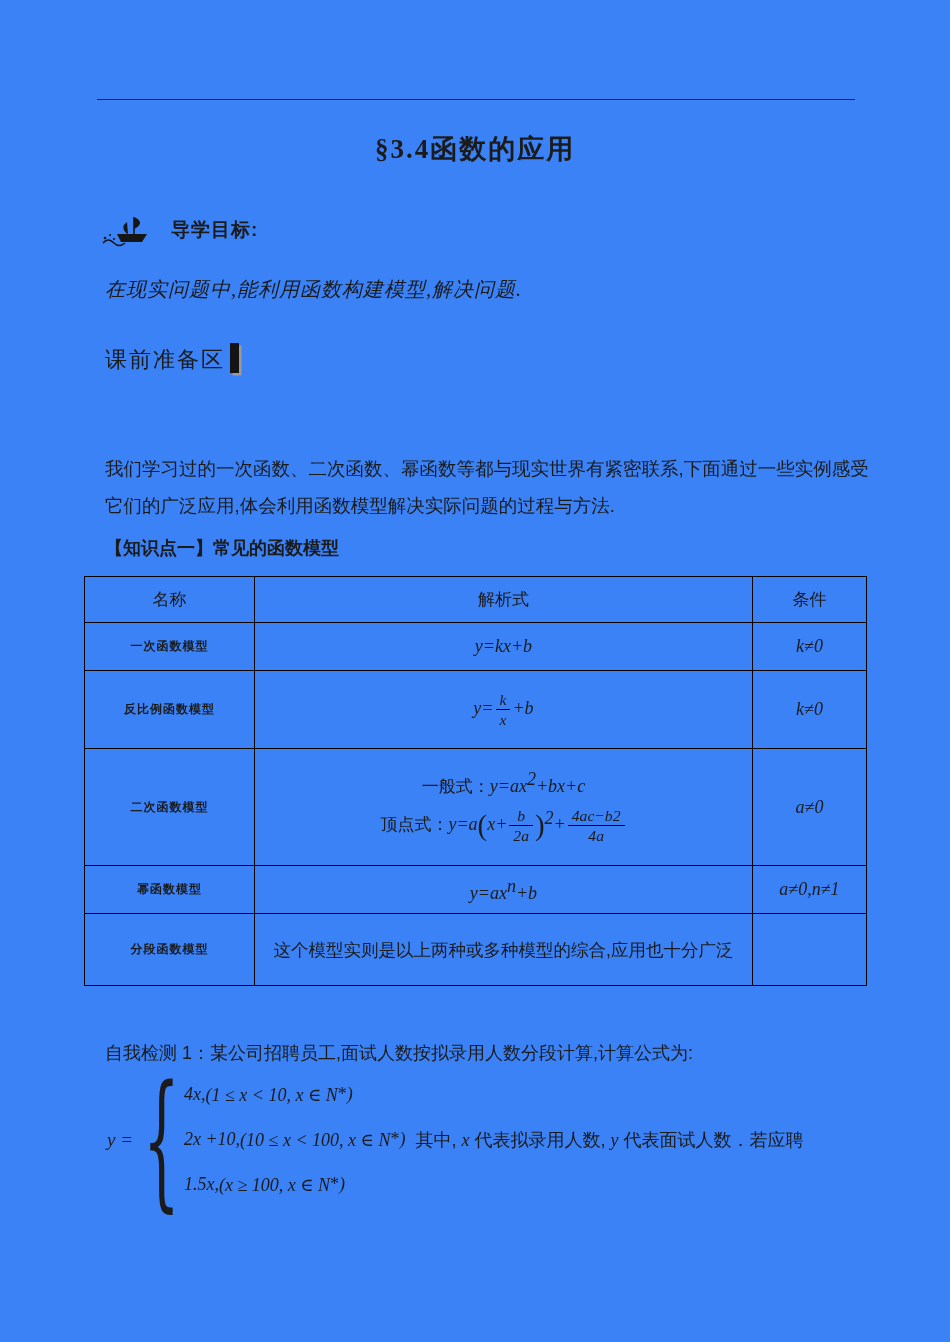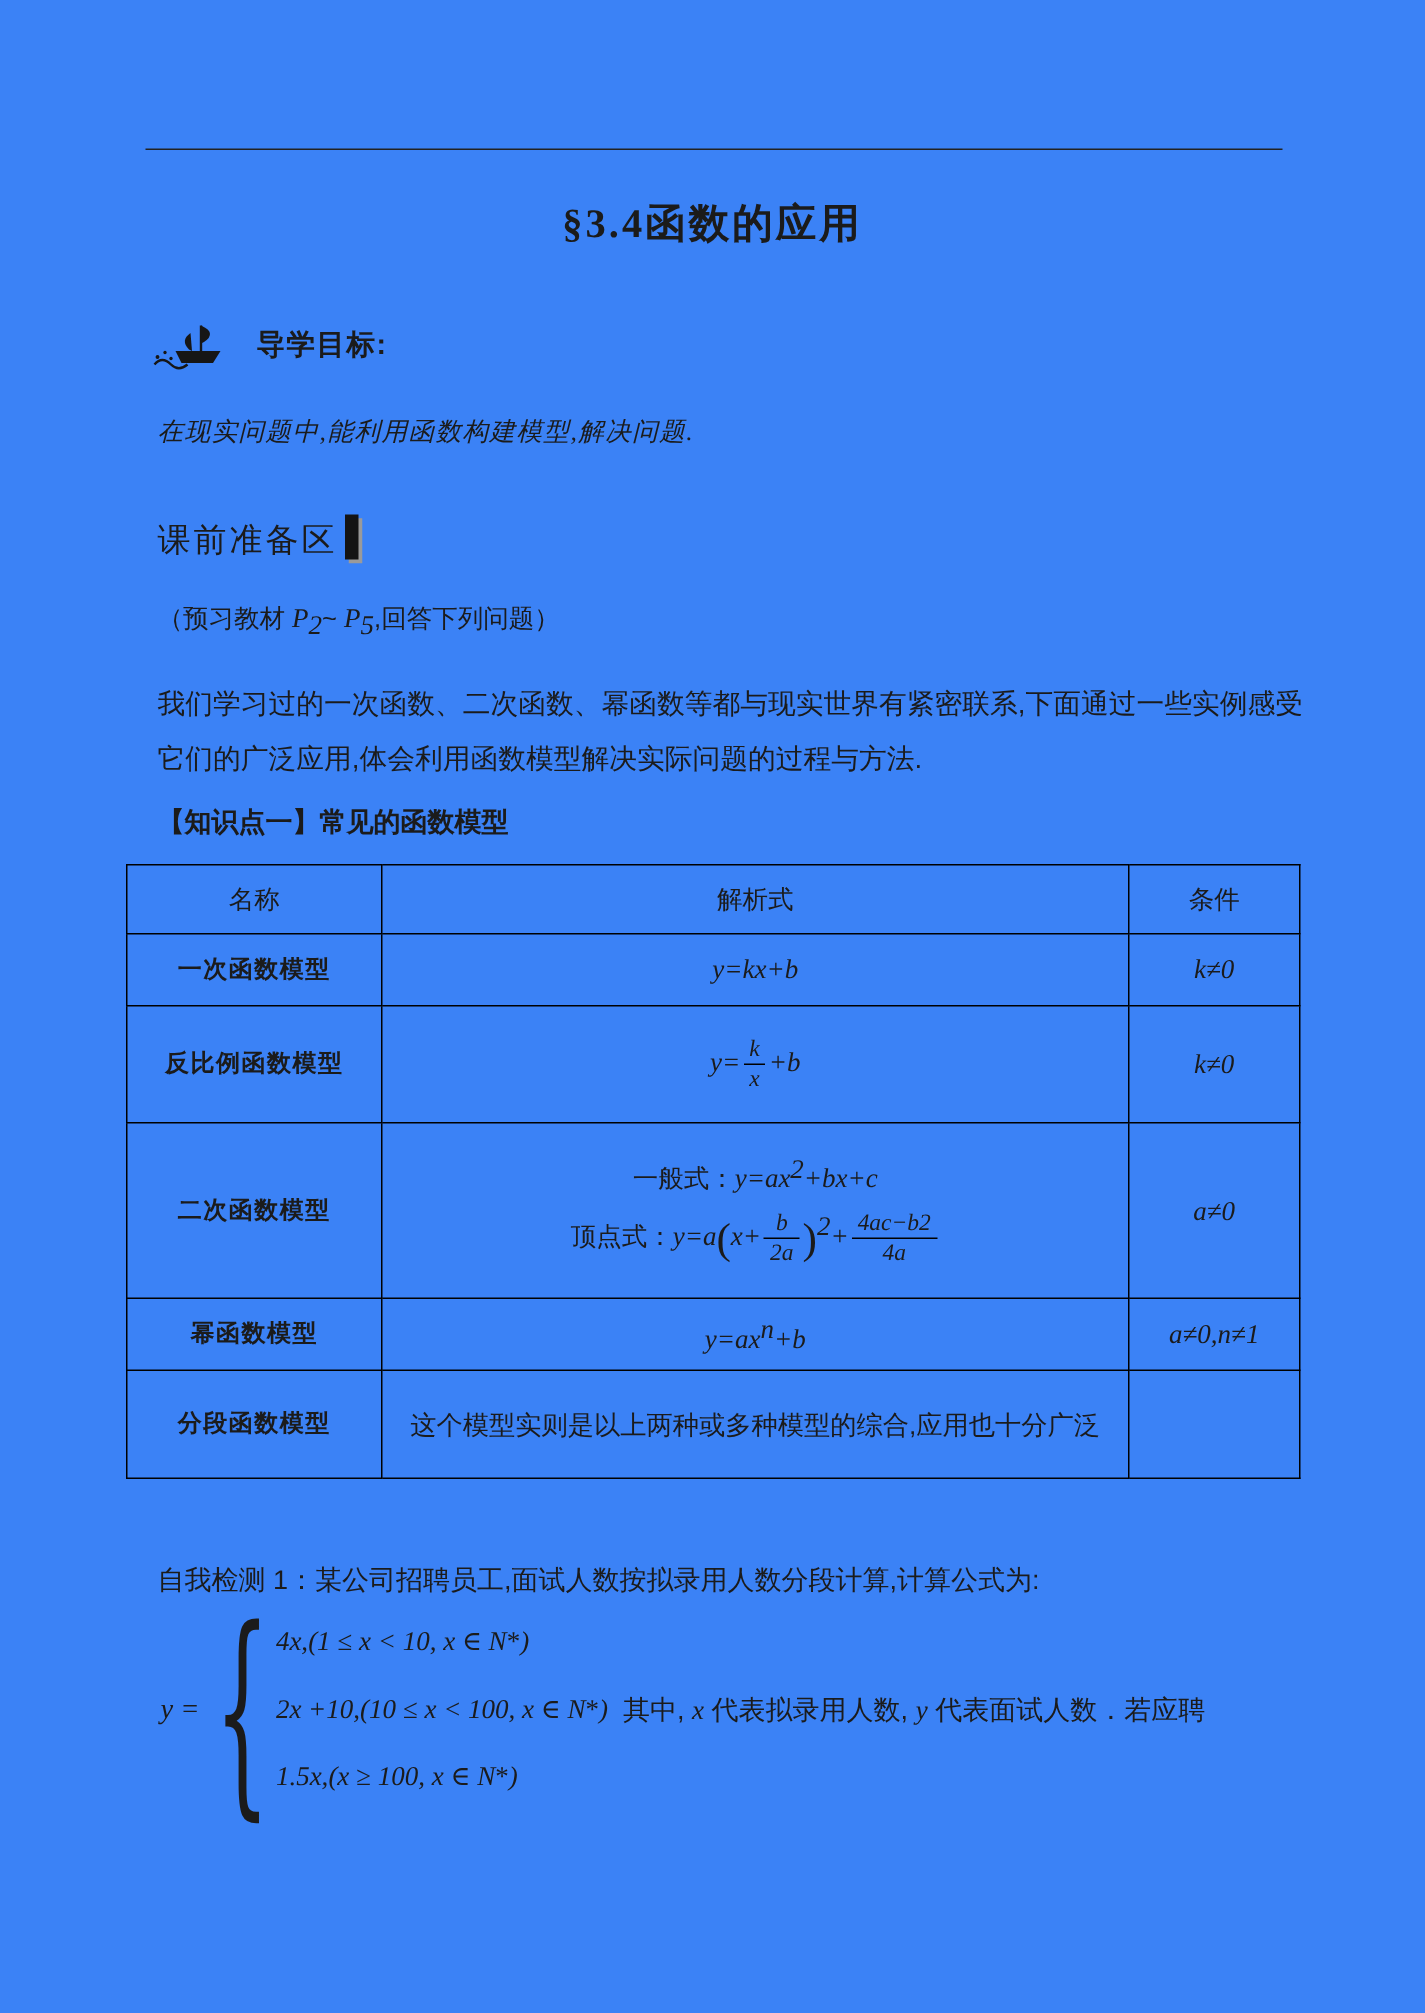--- a/index.html
+++ b/index.html
@@ -23,21 +23,21 @@
     font-family: "Liberation Serif", "DejaVu Serif", serif;
     font-size: 27px; font-weight: bold; letter-spacing: 2px;
   }
 
   .goal-row { top: 213px; left: 101px; display: flex; align-items: center; gap: 10px; }
   .goal-label { font-size: 19px; font-weight: bold; letter-spacing: 1px; }
 
   .goal-text {
     top: 276px; left: 105px;
     font-family: "Liberation Serif", "DejaVu Serif", serif;
-    font-style: italic; font-size: 17px; letter-spacing: 1px;
+    font-style: italic; font-size: 20px; letter-spacing: 1px;
   }
 
   .section-band { top: 343px; left: 105px; right: 83px; display: flex; align-items: flex-end; }
   .section-title { font-size: 22px; font-weight: normal; letter-spacing: 2px; line-height: 1.2; }
   .section-bar { width: 9px; height: 30px; background: #141414; margin: 0 4px 0 5px; box-shadow: 2.5px 2.5px 0 #9a9a9a; }
   .section-subs {
     flex: 1; display: flex; gap: 52px;
     padding: 0 0 3px 100px;
     border-bottom: 1.6px solid #3a3a3a;
     box-shadow: 0 2.5px 0 -1px #bdbdbd;
@@ -58,21 +58,21 @@
   }
   .model-table td {
     border: 1.6px solid #000;
     text-align: center; vertical-align: middle;
     padding: 4px 8px;
   }
   .col-name  { width: 167px; }
   .col-expr  { width: 489px; }
   .col-cond  { width: 112px; }
   .hdr-row td { height: 46px; font-size: 17px; }
-  .row-name { font-weight: bold; font-size: 16px; letter-spacing: 1px; }
+  .row-name { font-weight: bold; font-size: 12px; letter-spacing: 1px; }
   .r1 td { height: 48px; }
   .r2 td { height: 78px; }
   .r3 td { height: 117px; }
   .r4 td { height: 48px; }
   .r5 td { height: 72px; }
   .desc-cell { font-size: 17.5px; line-height: 30px; padding: 4px 30px; }
 
   .math { font-family: "Liberation Serif", "DejaVu Serif", serif; font-style: italic; font-size: 18px; }
   .up { font-style: normal; }
   sup { font-size: 65%; }
@@ -125,23 +125,20 @@
     <span class="goal-label">导学目标:</span>
   </div>
 
   <div class="abs goal-text">在现实问题中,能利用函数构建模型,解决问题.</div>
 
   <div class="abs section-band">
     <span class="section-title">课前准备区</span>
     <span class="section-bar"></span>
   </div>
 
-  <div class="abs preview-line">
-    <span>（预习教材 </span><span class="math">P</span><sub class="math">2</sub><span>~ </span><span class="math">P</span><sub class="math">5</sub><span>,回答下列问题）</span>
-  </div>
 
   <div class="abs intro-par">我们学习过的一次函数、二次函数、幂函数等都与现实世界有紧密联系,下面通过一些实例感受它们的广泛应用,体会利用函数模型解决实际问题的过程与方法.</div>
 
   <div class="abs knowledge">【知识点一】常见的函数模型</div>
 
   <table class="model-table">
     <tbody>
         <tr class="hdr-row">
       <td class="col-name">名称</td>
       <td class="col-expr">解析式</td>

